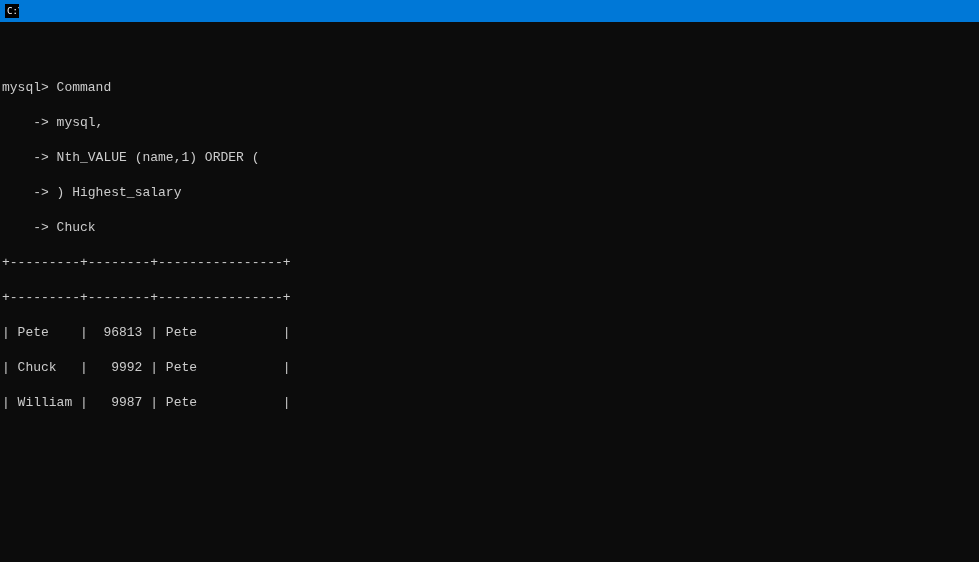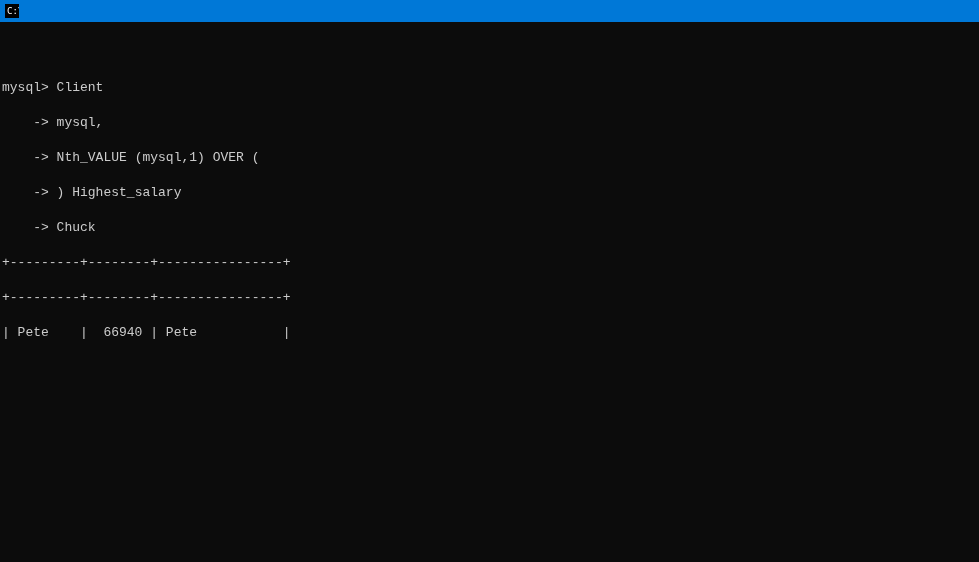--- a/index.html
+++ b/index.html
@@ -45,28 +45,30 @@
   <span class="titlebar-icon">
     <svg width="14" height="14" viewBox="0 0 14 14">
       <rect x="0" y="0" width="14" height="14" fill="#000"></rect>
       <text x="2" y="10" font-size="9" fill="#fff" font-family="monospace">C:\</text>
     </svg>
   </span>
 </div>
 
 <div class="terminal">
 <div class="line"> </div>
-<div class="line"><span>mysql&gt;</span><span> Client</span></div>
+<div class="line"><span>mysql&gt;</span><span> Command</span></div>
 <div class="line"><span>    -&gt;</span><span> mysql,</span></div>
-<div class="line"><span>    -&gt;</span><span> Nth_VALUE (mysql,1) OVER (</span></div>
+<div class="line"><span>    -&gt;</span><span> Nth_VALUE (name,1) ORDER (</span></div>
 <div class="line"><span>    -&gt;</span><span> ) Highest_salary</span></div>
 <div class="line"><span>    -&gt;</span><span> Chuck</span></div>
 <div class="line">+---------+--------+----------------+</div>
 <div class="line">+---------+--------+----------------+</div>
-<div class="line">| Pete    |  66940 | Pete           |</div>
+<div class="line">| Pete    |  96813 | Pete           |</div>
+<div class="line">| Chuck   |   9992 | Pete           |</div>
+<div class="line">| William |   9987 | Pete           |</div>
 
 
 
 
 
 
 
 
 
 

